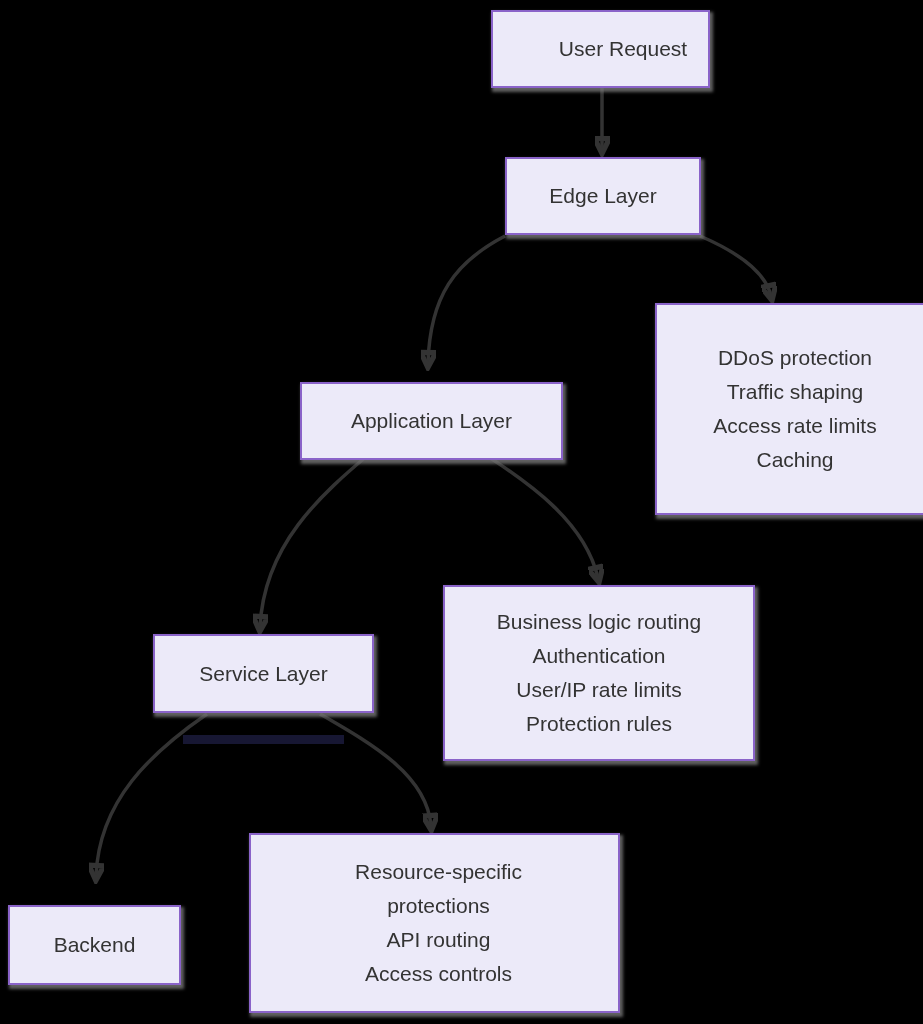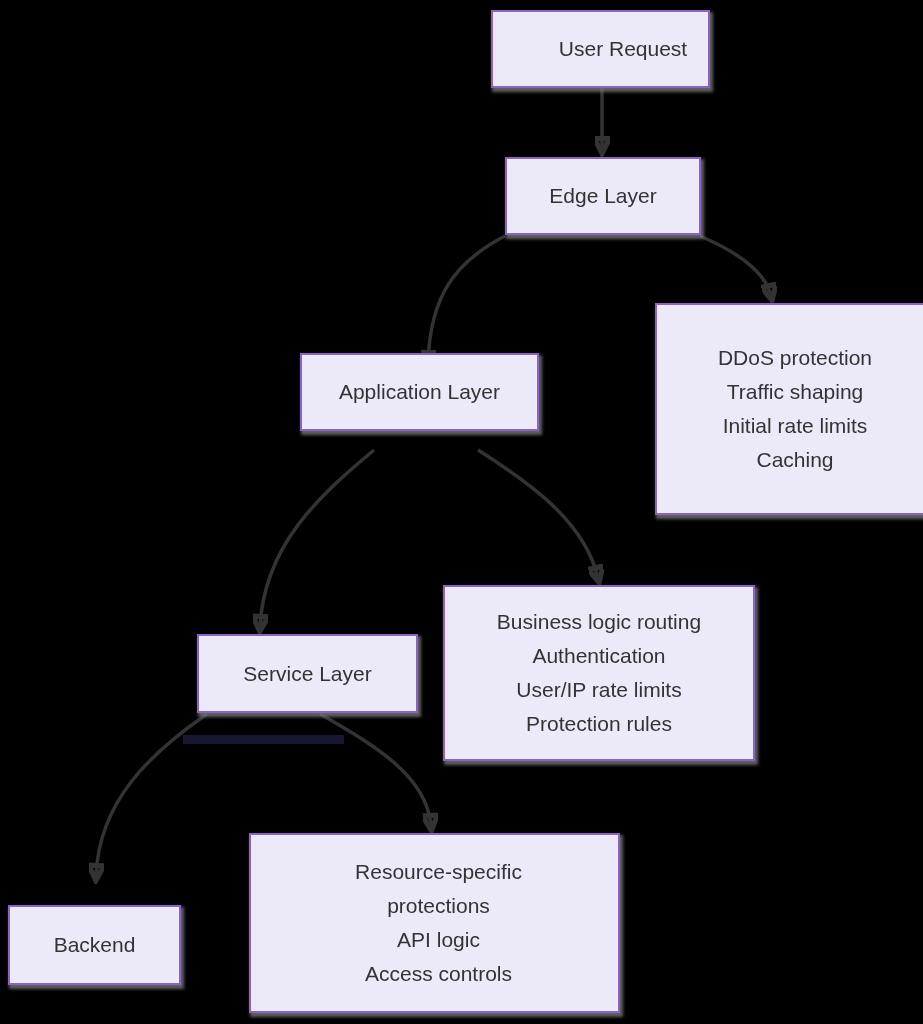--- a/index.html
+++ b/index.html
@@ -38,24 +38,24 @@
     flex-direction: column;
     justify-content: center;
   }
   .node.anno .line {
     line-height: 34px;
     white-space: nowrap;
   }
   
   #n-user-request   { left: 491px; top:  10px; width: 219px; height:  78px; padding-left: 45px; }
   #n-edge-layer     { left: 505px; top: 157px; width: 196px; height:  78px; }
-  #n-app-layer      { left: 300px; top: 353px; width: 239px; height:  78px; }
+  #n-app-layer      { left: 300px; top: 382px; width: 263px; height:  78px; }
   #n-edge-anno      { left: 633px; top: 303px; width: 280px; height: 212px; margin-left: 22px; }
   #n-app-anno       { left: 443px; top: 585px; width: 312px; height: 176px; }
-  #n-service-layer  { left: 153px; top: 634px; width: 221px; height:  79px; margin-left: 44px; }
+  #n-service-layer  { left: 153px; top: 634px; width: 221px; height:  79px; }
   #n-backend        { left:   8px; top: 883px; width: 173px; height:  80px; margin-top: 22px; }
   #n-service-anno   { left: 249px; top: 833px; width: 371px; height: 180px; padding-left: 8px; }
 </style>
 </head>
 <body>
 
 <div class="canvas">
 
   <svg class="edges" viewBox="0 0 923 1024" xmlns="http://www.w3.org/2000/svg">
     <defs>
@@ -83,21 +83,21 @@
     <span>Edge Layer</span>
   </div>
 
   <div class="node" id="n-app-layer">
     <span>Application Layer</span>
   </div>
 
   <div class="node anno" id="n-edge-anno">
     <div class="line">DDoS protection</div>
     <div class="line">Traffic shaping</div>
-    <div class="line">Initial rate limits</div>
+    <div class="line">Access rate limits</div>
     <div class="line">Caching</div>
   </div>
 
   <div class="node anno" id="n-app-anno">
     <div class="line">Business logic routing</div>
     <div class="line">Authentication</div>
     <div class="line">User/IP rate limits</div>
     <div class="line">Protection rules</div>
   </div>
 
@@ -105,17 +105,17 @@
     <span>Service Layer</span>
   </div>
 
   <div class="node" id="n-backend">
     <span>Backend</span>
   </div>
 
   <div class="node anno" id="n-service-anno">
     <div class="line">Resource-specific</div>
     <div class="line">protections</div>
-    <div class="line">API logic</div>
+    <div class="line">API routing</div>
     <div class="line">Access controls</div>
   </div>
 
 </div>
 
 </body></html>

